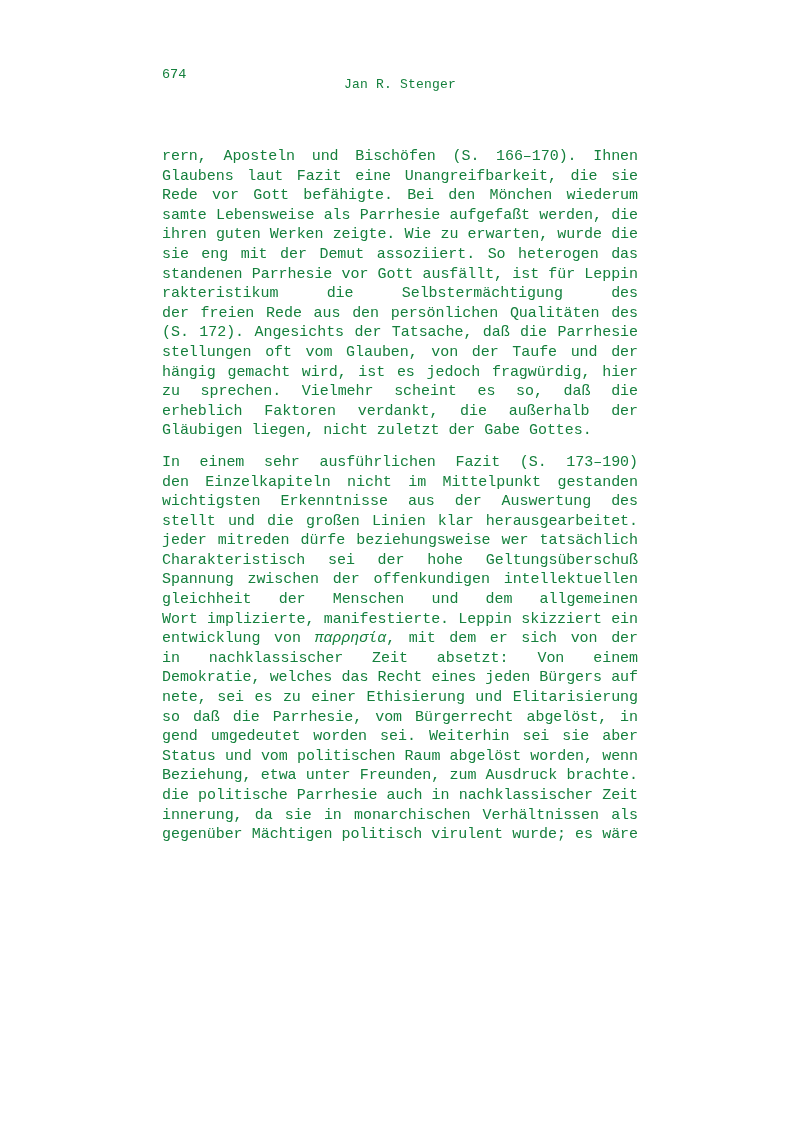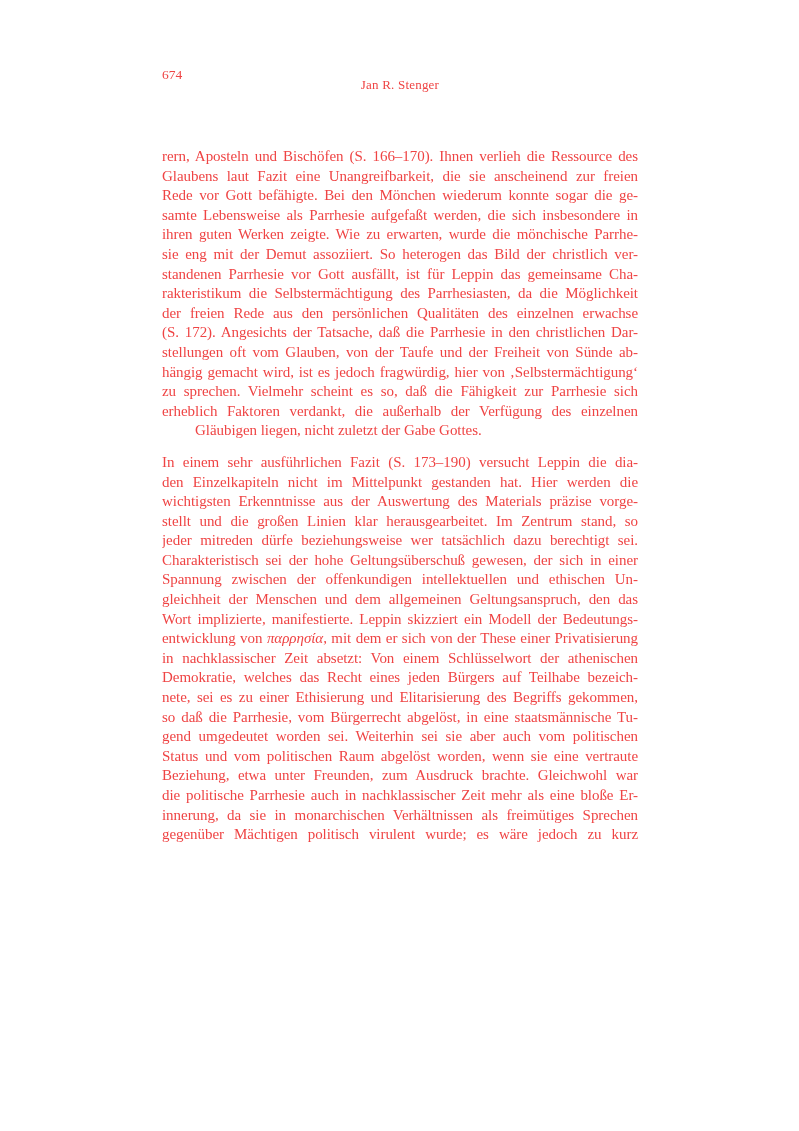--- a/index.html
+++ b/index.html
@@ -5,22 +5,22 @@
   html, body {
     margin: 0;
     padding: 0;
     background: #ffffff;
   }
   .page {
     position: relative;
     width: 728px;
     height: 1131px;
     background: #ffffff;
-    font-family: Liberation Serif, serif;
-    color: #ef4444;
+    font-family: Liberation Mono, monospace;
+    color: #15803d;
     overflow: hidden;
   }
   .running-header {
     position: absolute;
     top: 67px;
     left: 162px;
     width: 476px;
     height: 20px;
     font-size: 13.5px;
   }
@@ -50,21 +50,20 @@
   .paragraph { margin: 0; }
   .paragraph + .paragraph { margin-top: 12px; }
   .line {
     text-align: justify;
     text-align-last: justify;
     overflow: hidden;
     max-height: 19.6px;
   }
   .line.par-last {
     text-align-last: left;
-    margin-left: 33px;
   }
   .greek { font-style: italic; }
 </style>
 </head>
 <body>
 
 <div class="page">
 
   <div class="running-header">
     <span class="page-number">674</span>

